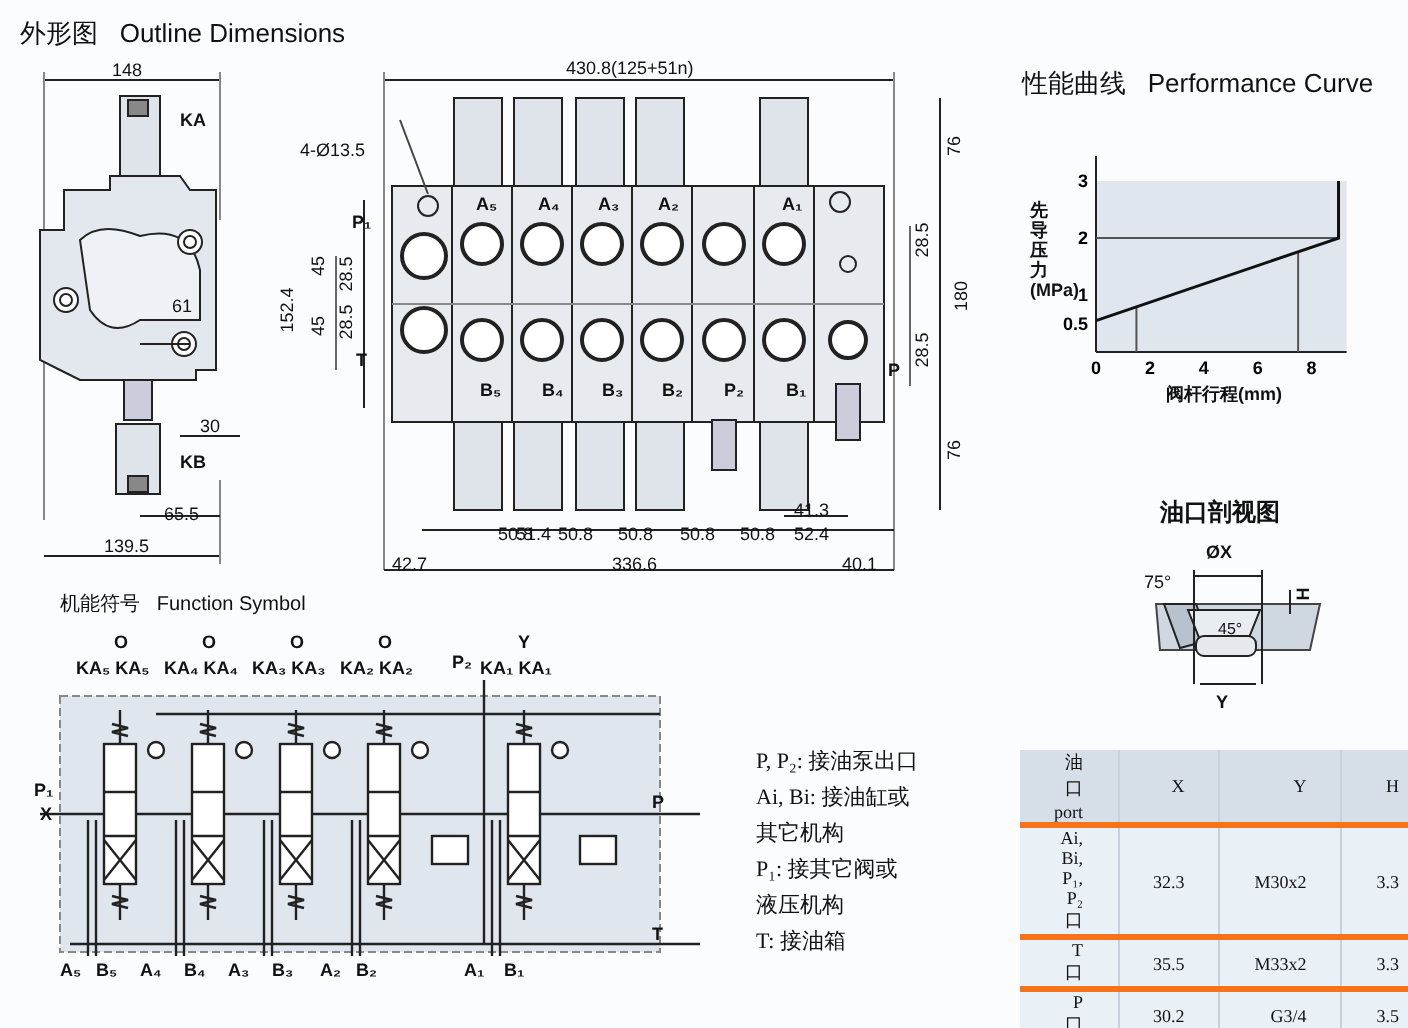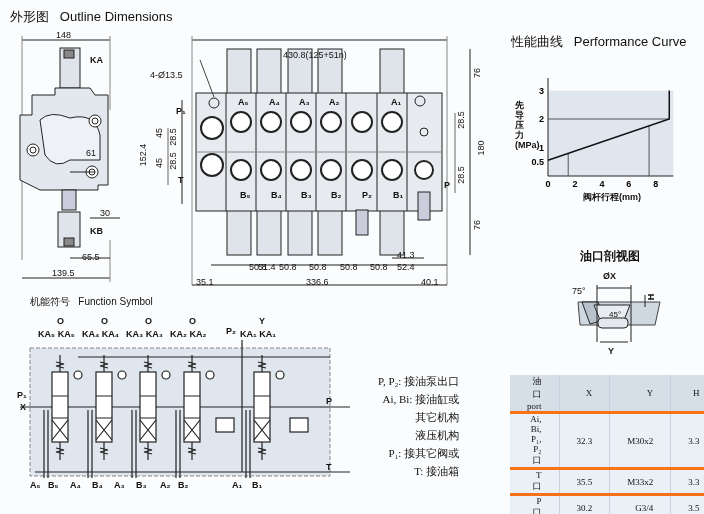--- a/index.html
+++ b/index.html
@@ -3,21 +3,21 @@
 <meta charset="utf-8">
 <style>
   html, body { margin:0; padding:0; background:#fbfcfd; }
   body { width:704px; height:514px; position:relative; overflow:hidden;
          font-family:"Liberation Sans", "DejaVu Sans", sans-serif; color:#111; }
   .abs { position:absolute; }
   .title { font-size:13px; color:#111; white-space:pre; }
   .dim { font-size:9px; color:#111; white-space:nowrap; }
   .vdim { font-size:9px; transform:rotate(-90deg); transform-origin:center; white-space:nowrap; }
   .lbl { font-size:9px; font-weight:bold; white-space:nowrap; }
-  .legend-line { font-family:"Liberation Serif","DejaVu Serif",serif; font-size:11px; line-height:18px; white-space:nowrap;text-align:right; }
+  .legend-line { font-family:"Liberation Serif","DejaVu Serif",serif; font-size:11px; line-height:18px; white-space:nowrap; }
   table.port { border-collapse:collapse; font-family:"Liberation Serif","DejaVu Serif",serif; font-size:9px; }
   table.port td, table.port th { border-bottom:3px solid #f97316; border-right:1px solid #c9d2dc; text-align:right; padding:0 17px; height:22px; }
   table.port th { background:#d6dfe8; font-weight:normal; }
   table.port td { background:#e9f0f6; }
   table.port td:last-child, table.port th:last-child { border-right:none; }
   svg { position:absolute; left:0; top:0; }
 </style>
 </head>
 <body>
 
@@ -196,21 +196,21 @@
 </svg>
 
 <div class="abs dim" style="left:56px;top:30px;">148</div>
 <div class="abs lbl" style="left:90px;top:55px;">KA</div>
 <div class="abs dim" style="left:86px;top:148px;">61</div>
 <div class="abs dim" style="left:100px;top:208px;">30</div>
 <div class="abs lbl" style="left:90px;top:226px;">KB</div>
 <div class="abs dim" style="left:82px;top:252px;">65.5</div>
 <div class="abs dim" style="left:52px;top:268px;">139.5</div>
 
-<div class="abs dim" style="left:283px;top:29px;margin-top:21px;">430.8(125+51n)</div>
+<div class="abs dim" style="left:283px;top:29px;">430.8(125+51n)</div>
 <div class="abs dim" style="left:150px;top:70px;">4-Ø13.5</div>
 <div class="abs lbl" style="left:176px;top:106px;">P₁</div>
 <div class="abs lbl" style="left:178px;top:175px;">T</div>
 <div class="abs lbl" style="left:444px;top:180px;">P</div>
 <div class="abs vdim" style="left:132px;top:150px;">152.4</div>
 <div class="abs vdim" style="left:154px;top:128px;">45</div>
 <div class="abs vdim" style="left:154px;top:158px;">45</div>
 <div class="abs vdim" style="left:164px;top:132px;">28.5</div>
 <div class="abs vdim" style="left:164px;top:156px;">28.5</div>
 <div class="abs vdim" style="left:472px;top:68px;">76</div>
@@ -233,21 +233,21 @@
 <div class="abs lbl" style="left:393px;top:190px;">B₁</div>
 
 <div class="abs dim" style="left:230px;top:262px;padding-left:28px;">51.4</div>
 <div class="abs dim" style="left:249px;top:262px;">50.8</div>
 <div class="abs dim" style="left:279px;top:262px;">50.8</div>
 <div class="abs dim" style="left:309px;top:262px;">50.8</div>
 <div class="abs dim" style="left:340px;top:262px;">50.8</div>
 <div class="abs dim" style="left:370px;top:262px;">50.8</div>
 <div class="abs dim" style="left:397px;top:262px;">52.4</div>
 <div class="abs dim" style="left:397px;top:250px;">41.3</div>
-<div class="abs dim" style="left:196px;top:277px;">35.1</div>
+<div class="abs dim" style="left:196px;top:277px;">42.7</div>
 <div class="abs dim" style="left:306px;top:277px;">336.6</div>
 <div class="abs dim" style="left:421px;top:277px;">40.1</div>
 
 <div class="abs title" style="left:511px;top:33px;">性能曲线   Performance Curve</div>
 <div class="abs" style="left:515px;top:100px;width:12px;font-size:9px;font-weight:bold;line-height:10px;">先导压力(MPa)</div>
 <div class="abs" style="left:583px;top:191px;font-size:9px;font-weight:bold;">阀杆行程(mm)</div>
 
 <div class="abs" style="left:580px;top:248px;font-size:12px;font-weight:bold;">油口剖视图</div>
 <div class="abs lbl" style="left:603px;top:271px;">ØX</div>
 <div class="abs lbl" style="left:608px;top:346px;">Y</div>
@@ -281,22 +281,22 @@
     <div class="abs lbl" style="left: 160px; top: 480px;">A₂</div>
     <div class="abs lbl" style="left: 178px; top: 480px;">B₂</div>
     <div class="abs lbl" style="left: 232px; top: 480px;">A₁</div>
     <div class="abs lbl" style="left: 252px; top: 480px;">B₁</div>
   </div>
 
 <div class="abs" style="left:378px;top:372px;">
   <div class="legend-line">P, P₂: 接油泵出口</div>
   <div class="legend-line">Ai, Bi: 接油缸或</div>
   <div class="legend-line">其它机构</div>
+  <div class="legend-line">P₁: 接其它阀或</div>
   <div class="legend-line">液压机构</div>
-  <div class="legend-line">P₁: 接其它阀或</div>
   <div class="legend-line">T: 接油箱</div>
 </div>
 
 <table class="port abs" style="left:510px;top:375px;width:185px;">
   <tbody>
       <tr>
     <th style="width:74px">油口   port</th>
     <th>X</th>
     <th>Y</th>
     <th>H</th>

